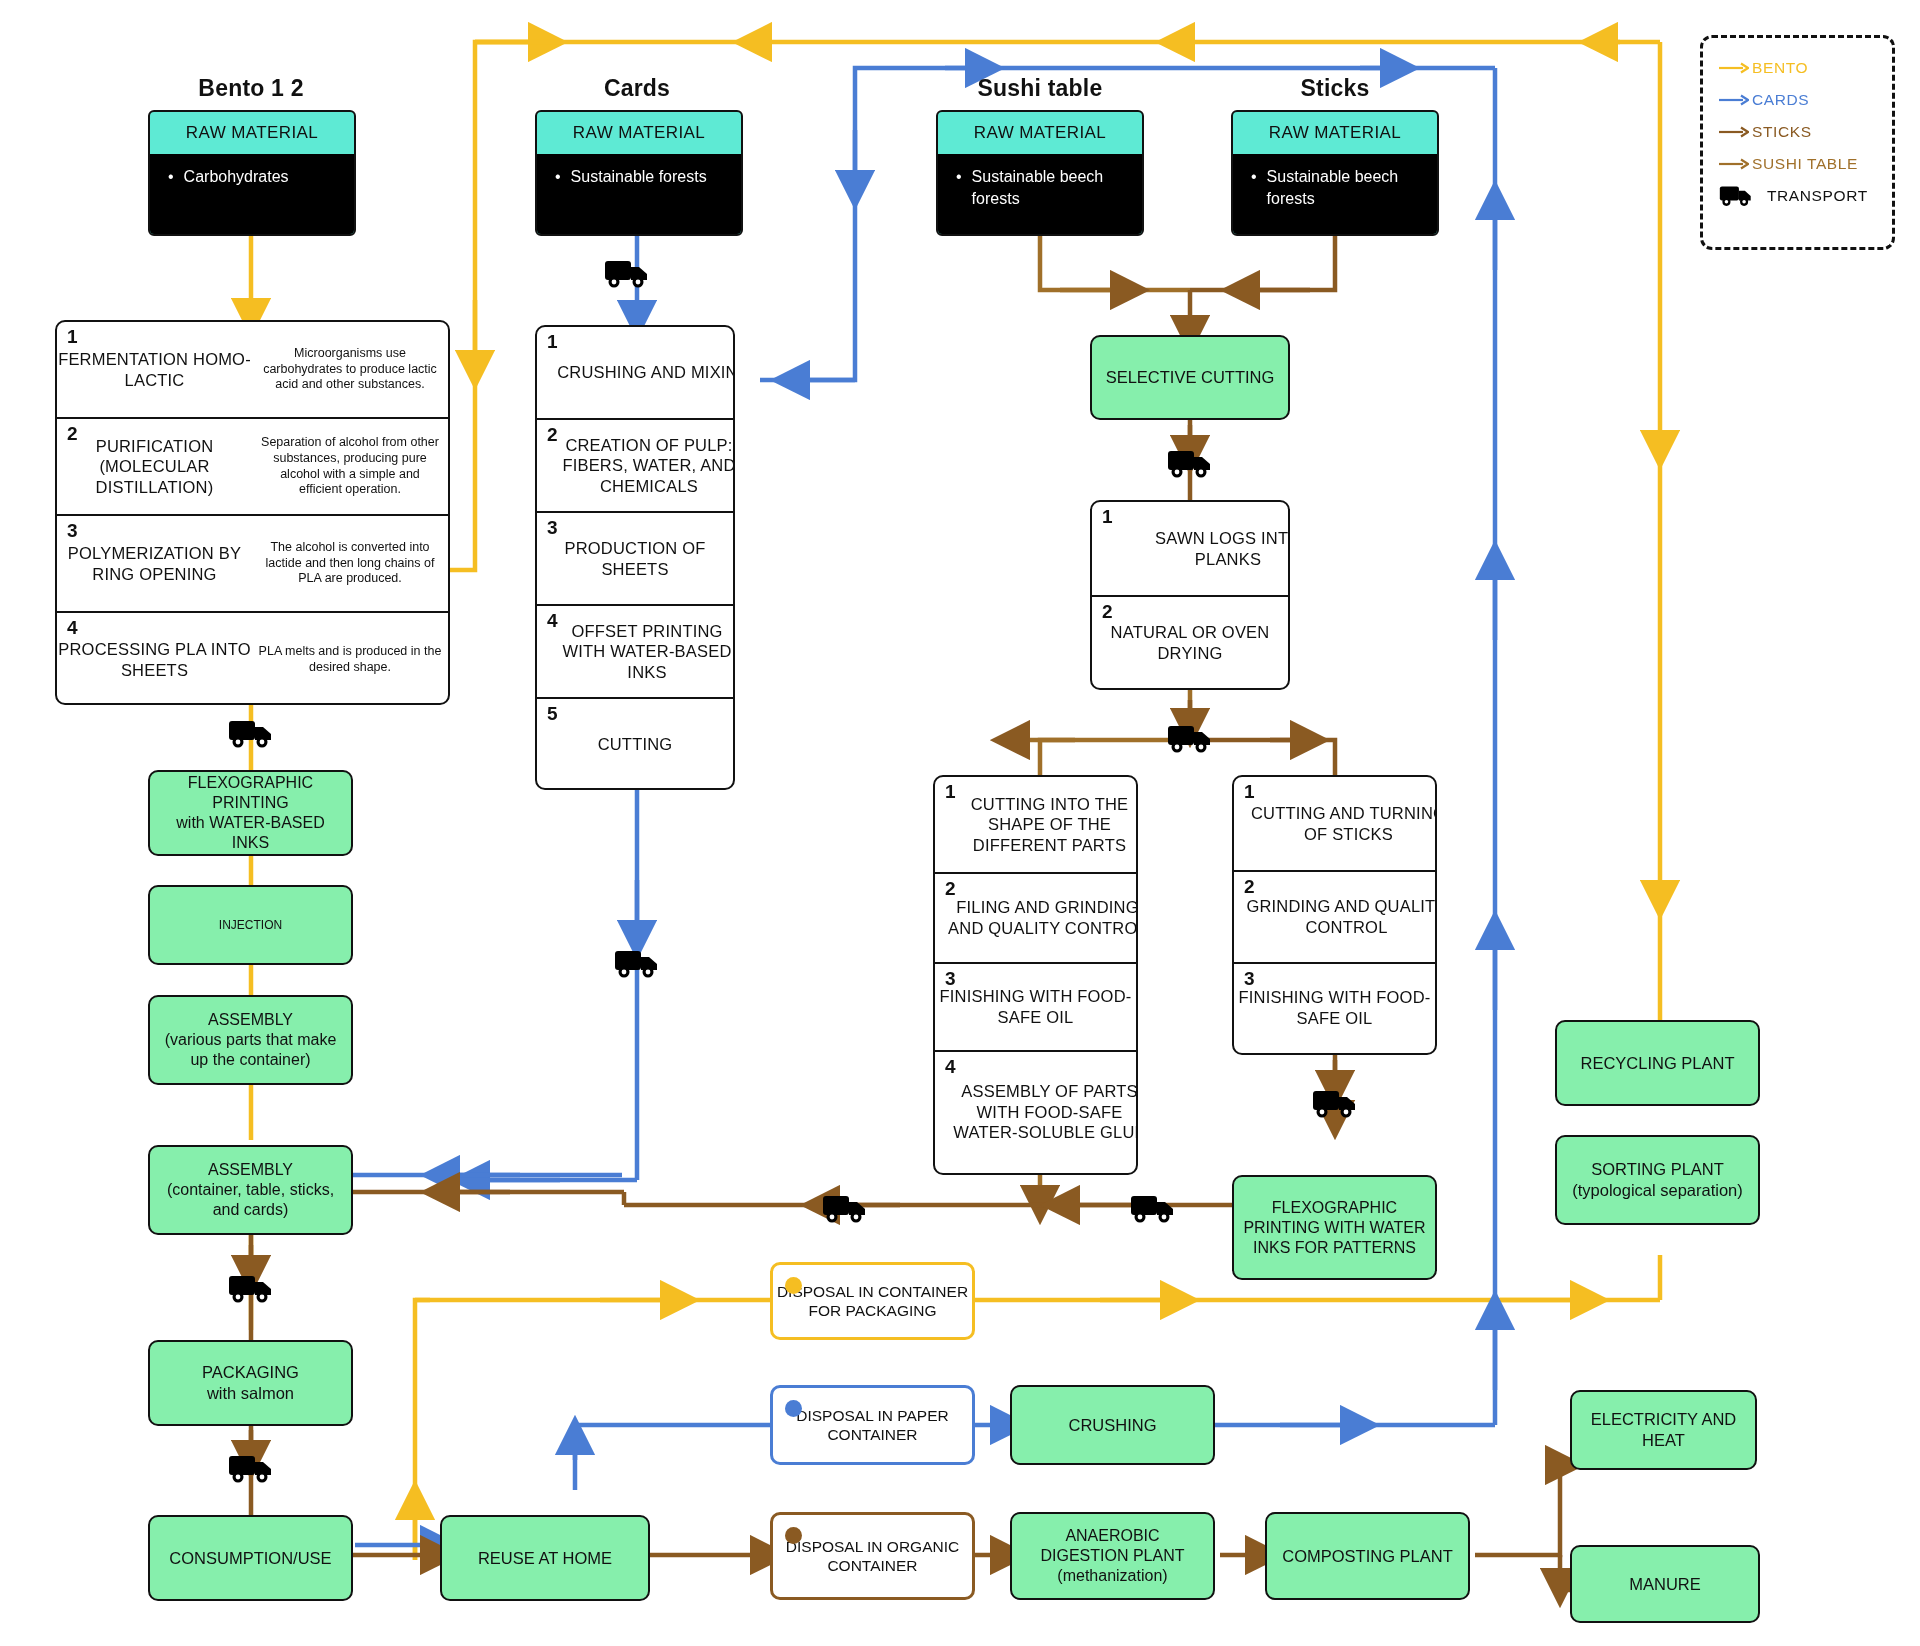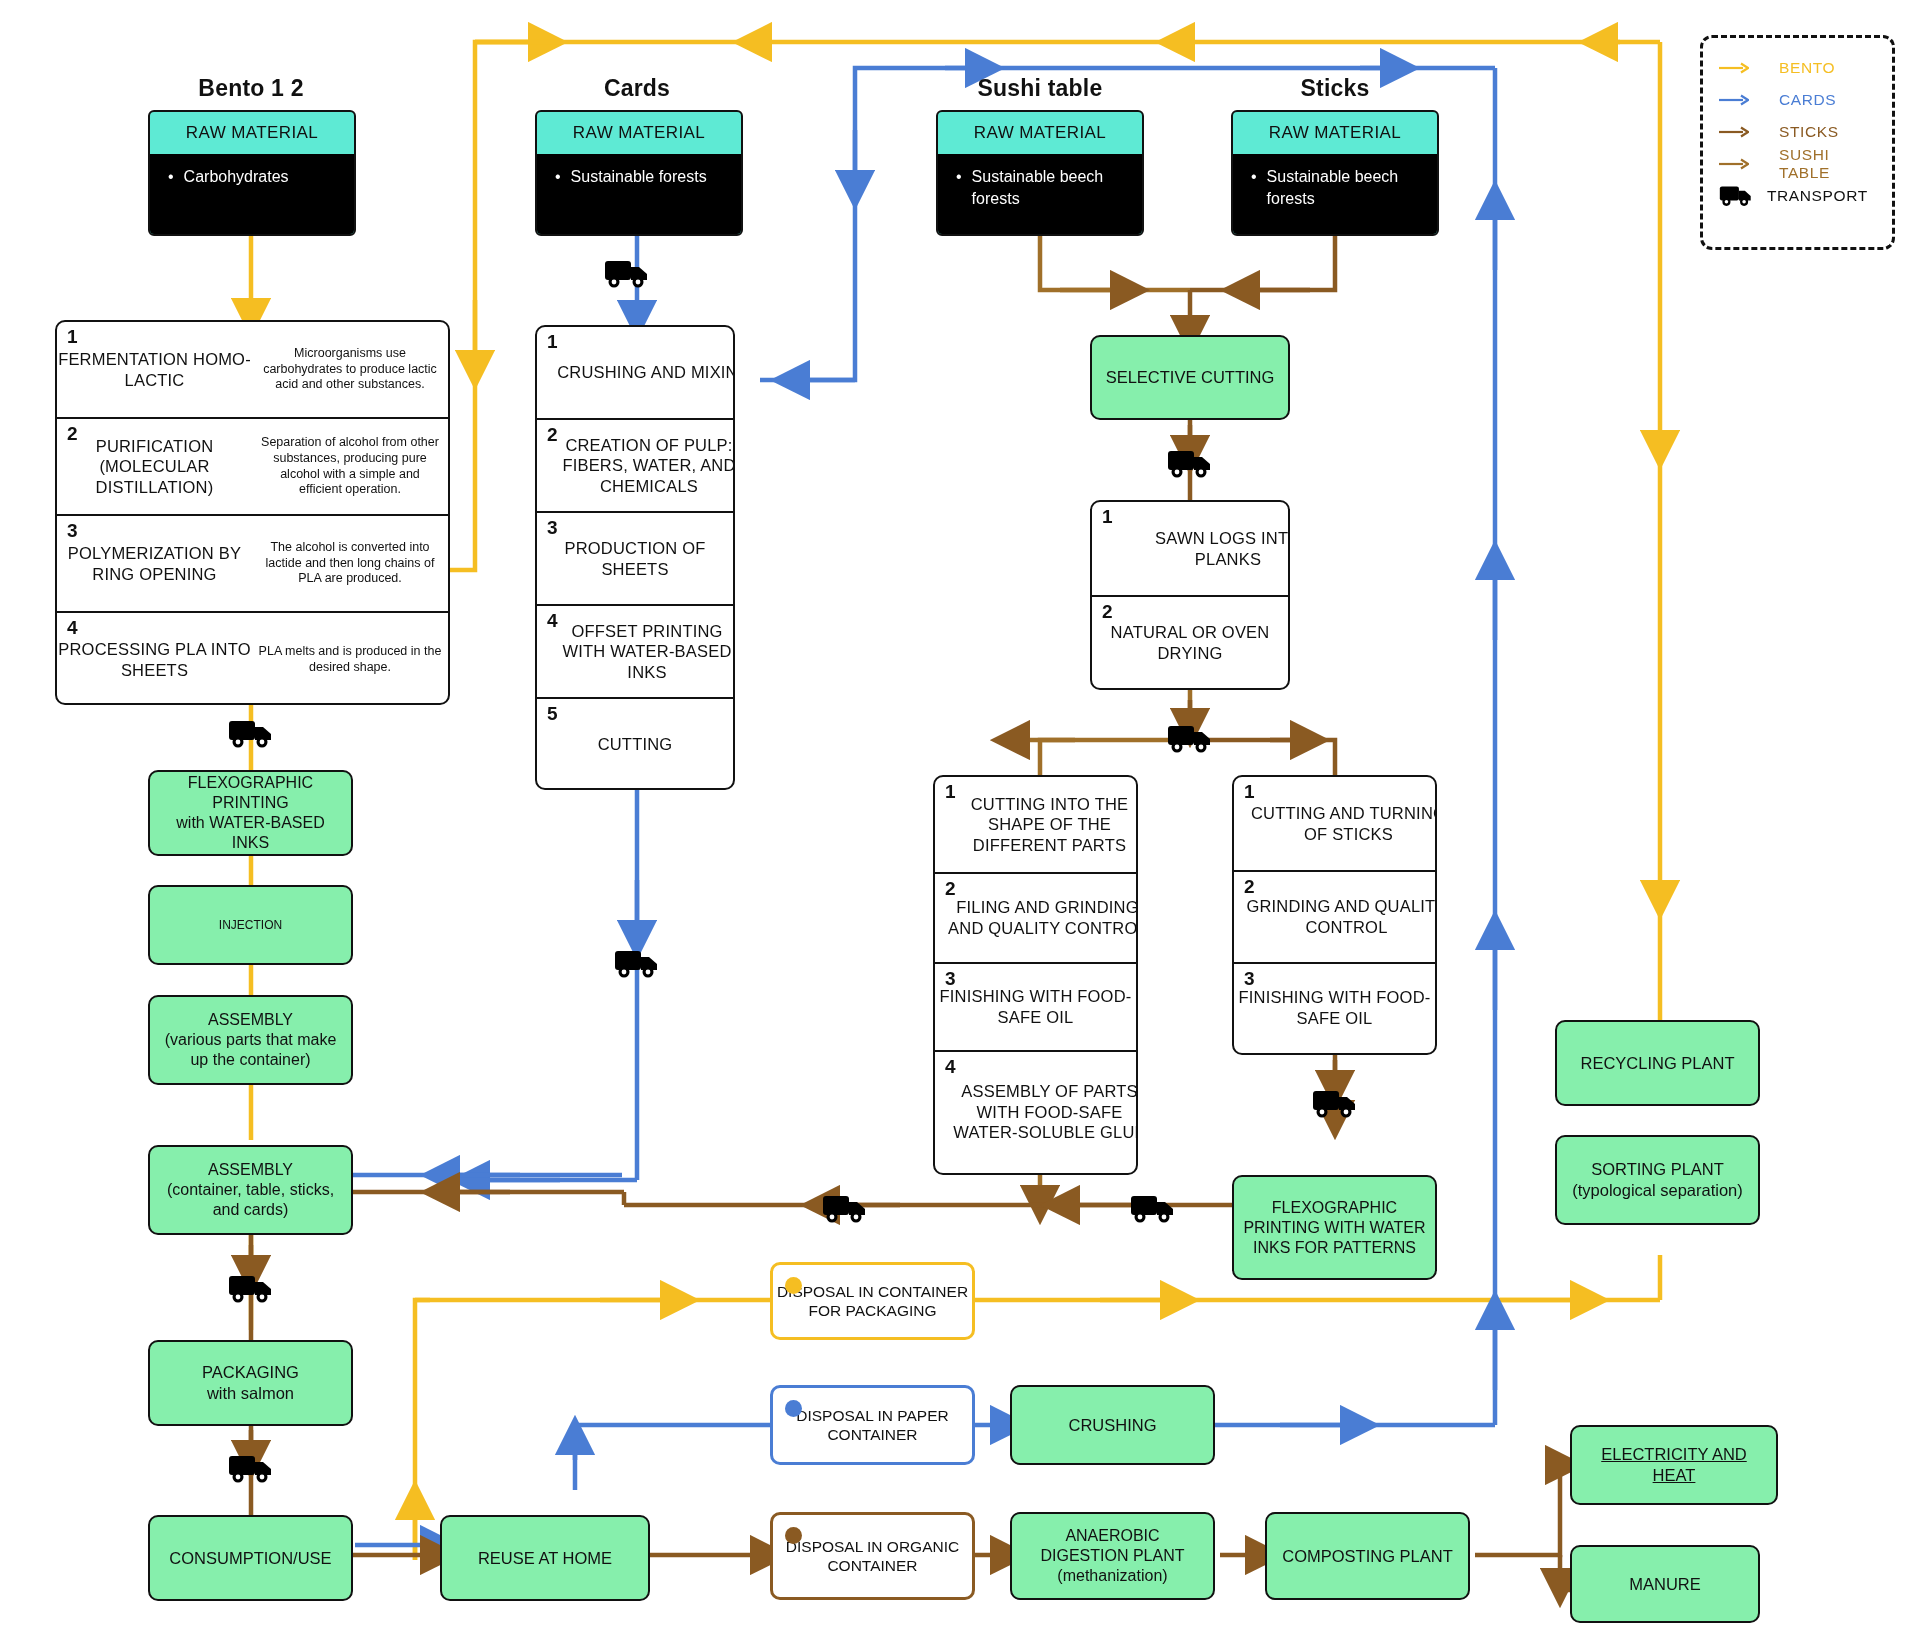--- a/index.html
+++ b/index.html
@@ -22,21 +22,21 @@
   .steps{position:absolute;box-sizing:border-box;border:2.5px solid #111;border-radius:10px;background:#fff;overflow:hidden;}
   .steps .row{position:relative;box-sizing:border-box;border-bottom:2.5px solid #111;display:flex;align-items:center;}
   .steps .row:last-child{border-bottom:none;}
   .steps .num{position:absolute;left:10px;top:4px;font-size:19px;font-weight:bold;color:#111;}
   .steps .lbl{flex:0 0 auto;text-align:center;font-size:16.5px;line-height:1.25;color:#111;letter-spacing:.2px;}
   .steps .desc{flex:1 1 auto;text-align:center;font-size:12.5px;line-height:1.25;color:#111;padding:0 6px;}
 
   .truck{position:absolute;width:46px;height:34px;}
 
   .legend{position:absolute;box-sizing:border-box;border:3px dashed #111;border-radius:12px;background:#fff;padding:14px 16px;}
-  .legend .li{display:flex;align-items:center;gap:30px;height:32px;font-size:15.5px;letter-spacing:.6px;font-weight:500;}
+  .legend .li{display:flex;align-items:center;gap:3px;height:32px;font-size:15.5px;letter-spacing:.6px;font-weight:500;}
   .legend .arrow{width:30px;height:14px;position:relative;flex:0 0 30px;}
 
   .tag{position:absolute;box-sizing:border-box;border-radius:10px;background:#fff;display:flex;align-items:center;
        justify-content:center;text-align:center;font-size:15.5px;line-height:1.25;color:#111;}
   .tag .cdot{position:absolute;left:12px;top:12px;width:17px;height:17px;border-radius:50%;}
 
   svg.wires{position:absolute;left:0;top:0;width:1920px;height:1646px;pointer-events:none;}
 </style>
 </head>
 <body>
@@ -348,21 +348,21 @@
 
   <div class="box" style="left:1010px;top:1512px;width:205px;height:88px;">
     <div class="t" style="font-size:16px;white-space:pre-line;">ANAEROBIC DIGESTION PLANT
 (methanization)</div>
   </div>
 
   <div class="box" style="left:1265px;top:1512px;width:205px;height:88px;">
     <div class="t" style="font-size:16.5px;white-space:pre-line;">COMPOSTING PLANT</div>
   </div>
 
-  <div class="box" style="left:1570px;top:1425px;width:208px;height:80px;text-decoration:underline;">
+  <div class="box" style="left:1570px;top:1390px;width:187px;height:80px;">
     <div class="t" style="font-size:16.5px;white-space:pre-line;">ELECTRICITY AND HEAT</div>
   </div>
 
   <div class="box" style="left:1570px;top:1545px;width:190px;height:78px;">
     <div class="t" style="font-size:16.5px;">MANURE</div>
   </div>
 
   <div class="truck" style="left:604px;top:255px;">
     <svg viewBox="0 0 46 34">
         <g fill="#000">

